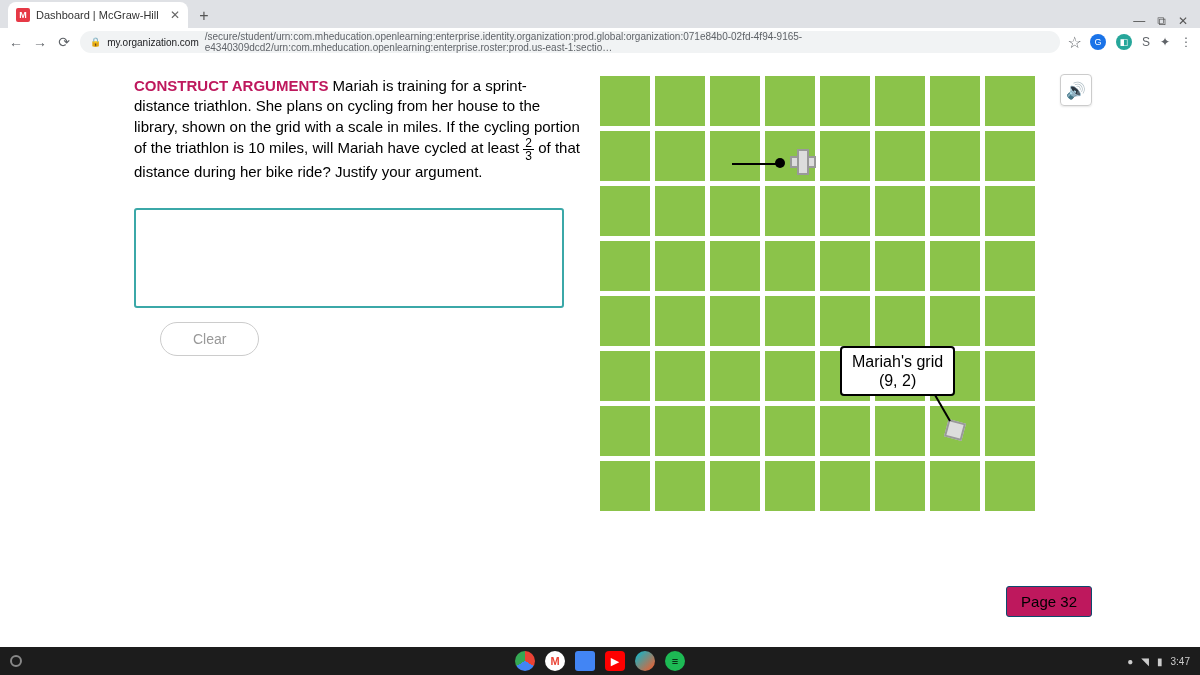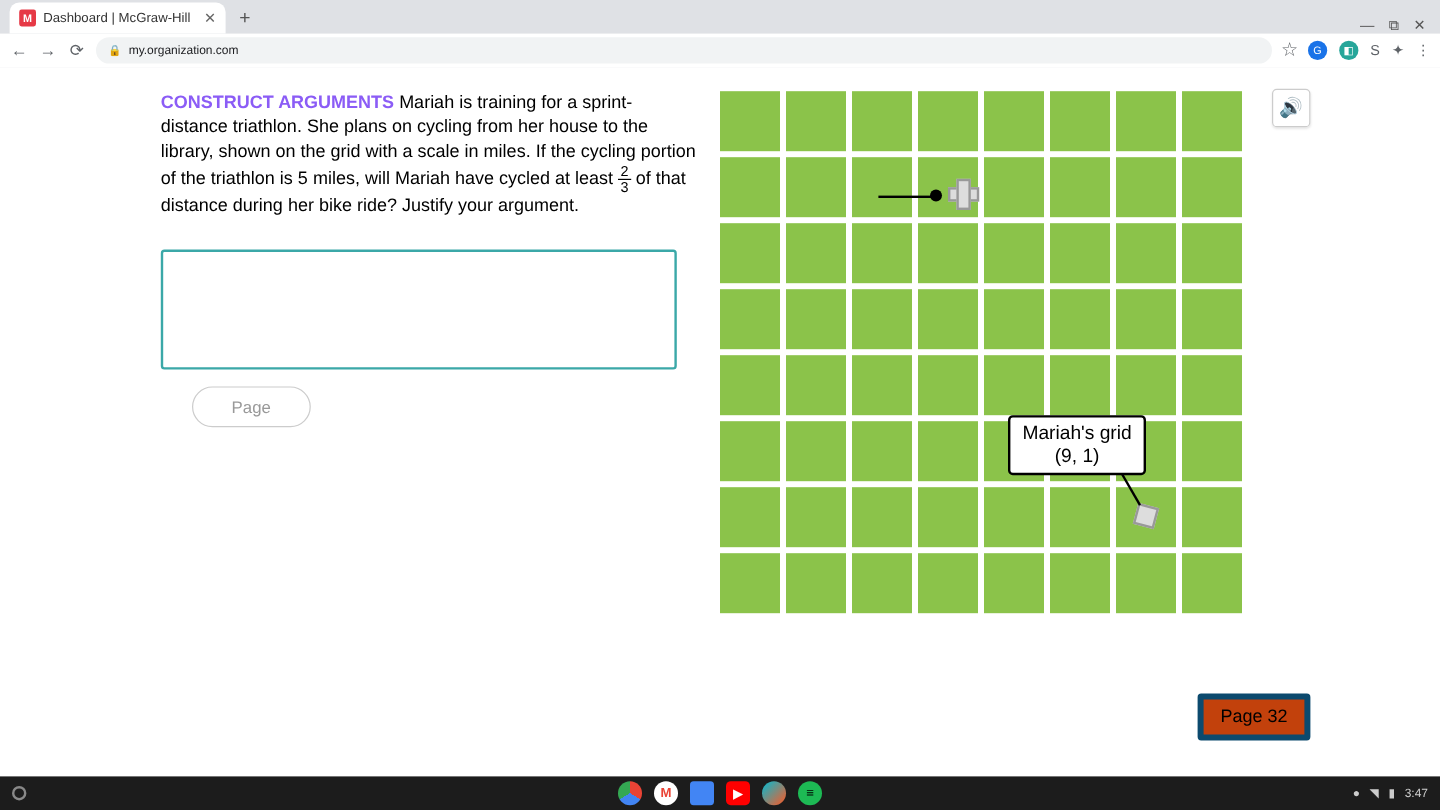--- a/index.html
+++ b/index.html
@@ -23,39 +23,39 @@
     .icon-circle { width: 16px; height: 16px; border-radius: 50%; display: flex; align-items: center; justify-content: center; font-size: 9px; }
     .icon-blue { background: #1a73e8; color: #fff; }
     .icon-teal { background: #26a69a; color: #fff; }
     
     .content { padding: 20px 0 0 120px; position: relative; height: calc(100% - 56px - 28px); }
     .question-num { font-size: 18px; font-weight: bold; margin-bottom: 14px; }
     
     .main-area { display: flex; gap: 20px; }
     .left-col { width: 460px; }
     .question-text { font-size: 15px; line-height: 1.35; padding-left: 14px; }
-    .construct-args { color: #8b5cf6; font-weight: bold; }
+    .construct-args { color: #be185d; font-weight: bold; }
     .fraction { display: inline-flex; flex-direction: column; align-items: center; font-size: 12px; vertical-align: middle; line-height: 1; }
     .fraction .num { border-bottom: 1px solid #000; padding: 0 2px; }
     .fraction .den { padding: 0 2px; }
     
     .answer-box { margin: 26px 0 14px 14px; width: 430px; height: 100px; border: 2px solid #3ba8a8; border-radius: 3px; background: #fff; }
     .clear-btn { margin-left: 40px; background: #fff; border: 1px solid #ccc; border-radius: 18px; padding: 8px 32px; color: #999; font-size: 14px; cursor: pointer; }
     
     .grid-area { position: relative; width: 440px; height: 440px; }
     
     .grid-cells { position: absolute; inset: 0; }
     .gcell { position: absolute; background: #8bc34a; }
     
     .callout { position: absolute; background: #fff; border: 2px solid #000; border-radius: 4px; padding: 4px 10px; font-size: 16px; text-align: center; line-height: 1.2; z-index: 5; }
     .marker { position: absolute; width: 20px; height: 20px; background: #ddd; border: 2px solid #999; z-index: 3; }
     .marker-dot { position: absolute; width: 10px; height: 10px; background: #000; border-radius: 50%; z-index: 3; }
     
     .sound-btn { position: absolute; top: 18px; right: 108px; width: 32px; height: 32px; border: 1px solid #ccc; border-radius: 4px; display: flex; align-items: center; justify-content: center; cursor: pointer; font-size: 16px; box-shadow: 0 1px 2px rgba(0,0,0,.1); }
-    .page-label { position: absolute; right: 108px; bottom: 30px; border: 5px solid #0c4a6e; border-radius: 3px; padding: 6px 14px; font-size: 15px; background: #c2410c; }
+    .page-label { position: absolute; right: 108px; bottom: 30px; border: 1px solid #0c4a6e; border-radius: 3px; padding: 6px 14px; font-size: 15px; background: #be185d; }
     
     .taskbar { position: absolute; bottom: 0; left: 0; right: 0; height: 28px; background: #1c1c1c; display: flex; align-items: center; justify-content: center; }
     .taskbar-left { position: absolute; left: 10px; width: 12px; height: 12px; border-radius: 50%; border: 2px solid #888; }
     .taskbar-center { display: flex; gap: 10px; align-items: center; }
     .tb-icon { width: 20px; height: 20px; border-radius: 50%; display: flex; align-items: center; justify-content: center; font-size: 11px; }
     .taskbar-right { position: absolute; right: 10px; color: #ccc; font-size: 10px; display: flex; gap: 8px; align-items: center; }
   </style>
 </head>
 <body>
 
@@ -73,44 +73,45 @@
       <span>✕</span>
     </div>
   </div>
   <div class="addr-bar">
     <span class="nav-btn">←</span>
     <span class="nav-btn">→</span>
     <span class="nav-btn">⟳</span>
     <div class="url-field">
       <span class="url-lock">🔒</span>
       <span class="url-domain">my.organization.com</span>
+        <span>/secure/student/urn:com.mheducation.openlearning:enterprise.identity.organization:prod.global:organization:071e84b0-02fd-4f94-9165-e4340309dcd2/urn:com.mheducation.openlearning:enterprise.roster:prod.us-east-1:sectio…</span>
     </div>
     <span style="color:#5f6368;">☆</span>
     <div class="addr-icons">
       <span class="icon-circle icon-blue">G</span>
       <span class="icon-circle icon-teal">◧</span>
       <span>S</span>
       <span>✦</span>
       <span>⋮</span>
     </div>
   </div>
 </div>
 
 <div class="content">
   <div class="sound-btn">🔊</div>
   <div class="main-area">
     <div class="left-col">
       <div class="question-text">
-        <span class="construct-args">CONSTRUCT ARGUMENTS</span><span> Mariah is training for a sprint-distance triathlon. She plans on cycling from her house to the library, shown on the grid with a scale in miles. If the cycling portion of the triathlon is 5 miles, will Mariah have cycled at least </span><span class="fraction">
+        <span class="construct-args">CONSTRUCT ARGUMENTS</span><span> Mariah is training for a sprint-distance triathlon. She plans on cycling from her house to the library, shown on the grid with a scale in miles. If the cycling portion of the triathlon is 10 miles, will Mariah have cycled at least </span><span class="fraction">
             <span class="num">2</span>
             <span class="den">3</span>
           </span><span> of that distance during her bike ride? Justify your argument.</span>
       </div>
       <div class="answer-box"></div>
-      <button class="clear-btn">Page</button>
+      <button class="clear-btn">Clear</button>
     </div>
 
     <div class="grid-area">
       <div class="grid-cells">
 
         <div class="gcell" style="left:0px;top:0px;width:50px;height:50px;"></div>
           <div class="gcell" style="left:55px;top:0px;width:50px;height:50px;"></div>
           <div class="gcell" style="left:110px;top:0px;width:50px;height:50px;"></div>
           <div class="gcell" style="left:165px;top:0px;width:50px;height:50px;"></div>
           <div class="gcell" style="left:220px;top:0px;width:50px;height:50px;"></div>
@@ -185,21 +186,21 @@
       <div class="marker" style="left:190px; top:80px; width:26px; height:12px;"></div>
       <div class="marker" style="left:197px; top:73px; width:12px; height:26px;"></div>
       <div class="marker-dot" style="left:175px; top:82px;"></div>
 
       <div class="marker" style="left:346px; top:345px; width:18px; height:18px; transform:rotate(15deg);"></div>
 
       <div style="position:absolute; left:132px; top:87px; width:48px; height:2px; background:#000; z-index:4;"></div>
 
       <div class="callout" style="left:240px; top:270px;">
         <div>Mariah's grid</div>
-        <div>(9, 1)</div>
+        <div>(9, 2)</div>
       </div>
       <div style="position:absolute; left:335px; top:318px; width:30px; height:2px; background:#000; transform:rotate(60deg); transform-origin:left; z-index:4;"></div>
     </div>
   </div>
   <div class="page-label">Page 32</div>
 </div>
 
 <div class="taskbar">
   <div class="taskbar-left"></div>
   <div class="taskbar-center">

